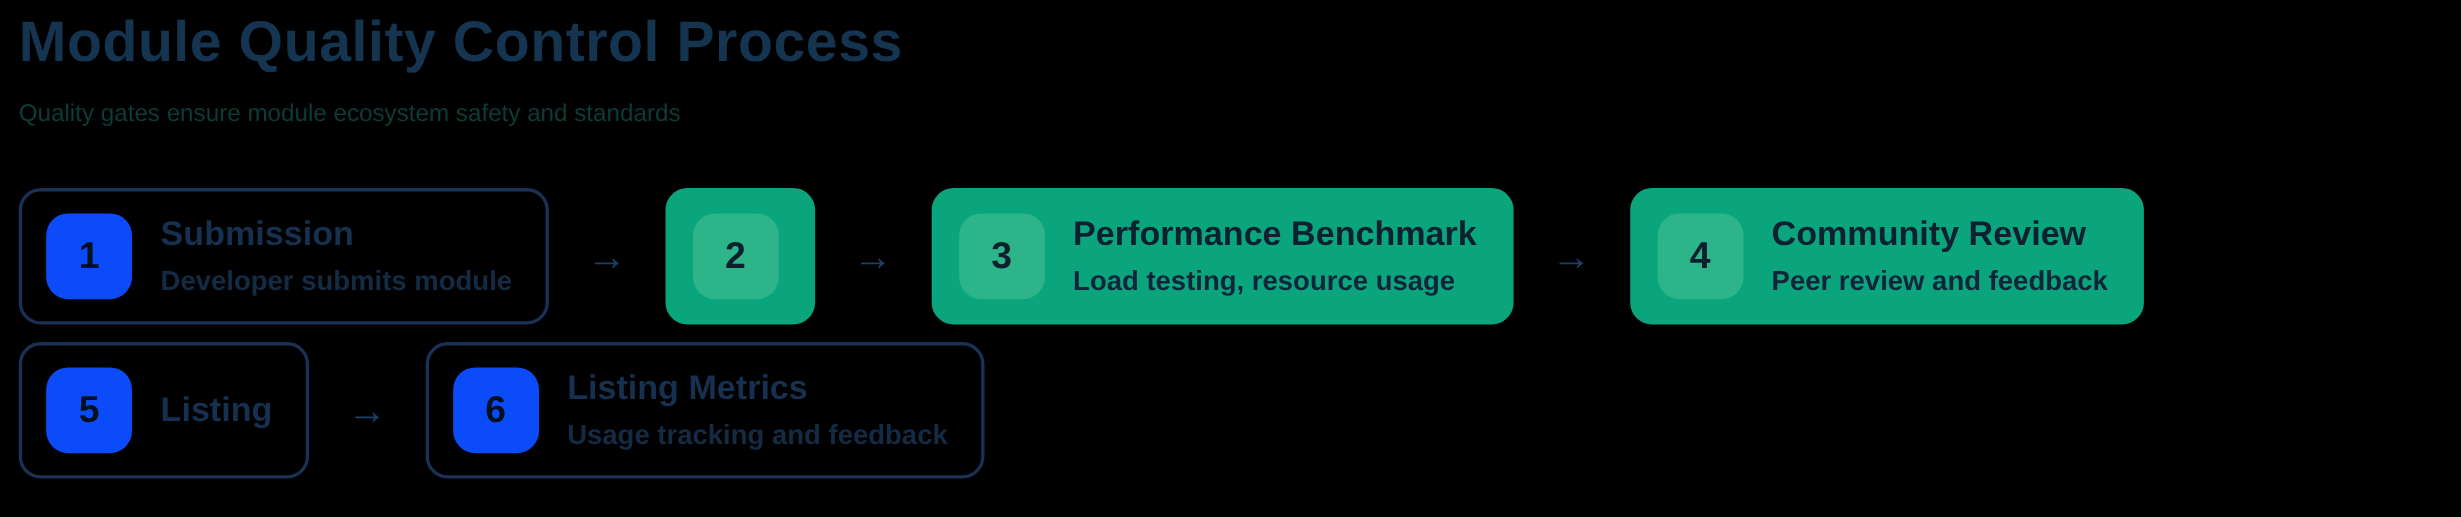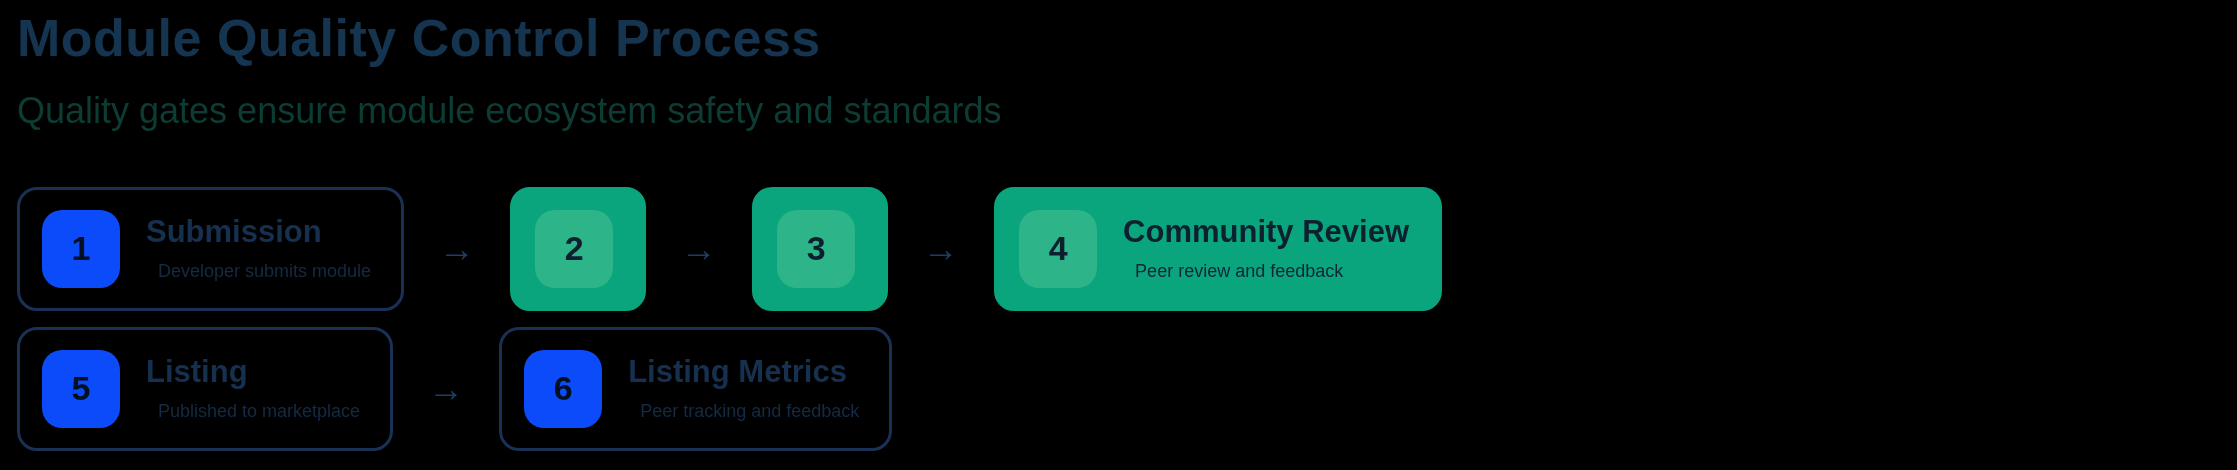--- a/index.html
+++ b/index.html
@@ -22,21 +22,21 @@
   .page-title {
     margin: 0;
     font-size: 52px;
     font-weight: 700;
     color: #143450;
     letter-spacing: 0.5px;
     line-height: 1.1;
   }
   .page-subtitle {
     margin: 24px 0 0 0;
-    font-size: 36px;
+    font-size: 22px;
     font-weight: 400;
     color: #0d3c35;
     line-height: 1.1;
   }
   .flow {
     margin-top: 56px;
   }
   .flow-row {
     display: flex;
     align-items: center;
@@ -84,24 +84,23 @@
     flex-direction: column;
     justify-content: center;
     gap: 13px;
   }
   .step-title {
     font-size: 31px;
     font-weight: 700;
     line-height: 1.1;
   }
   .step-desc {
-    font-size: 18px;
-    font-weight: 400;
+    font-size: 25px;
+    font-weight: 700;
     line-height: 1.1;
-    margin-left: 12px;
   }
   .green .step-title { color: #0c2030; }
   .green .step-desc  { color: #102539; }
   .dark .step-title  { color: #163050; }
   .dark .step-desc   { color: #142b44; }
   .flow-arrow {
     width: 106px;
     text-align: center;
     font-size: 36px;
     color: #1d3f66;
@@ -133,50 +132,53 @@
       <div class="flow-arrow">→</div>
 
       <div class="step-card green">
         <div class="badge">2</div>
       </div>
 
       <div class="flow-arrow">→</div>
 
       <div class="step-card green">
         <div class="badge">3</div>
+        <div class="step-text">
+          <div class="step-title">Performance Benchmark</div>
+          <div class="step-desc">Load testing, resource usage</div>
+        </div>
       </div>
 
       <div class="flow-arrow">→</div>
 
       <div class="step-card green">
         <div class="badge">4</div>
         <div class="step-text">
           <div class="step-title">Community Review</div>
           <div class="step-desc">Peer review and feedback</div>
         </div>
       </div>
 
     </div>
 
     <div class="flow-row">
 
       <div class="step-card dark">
         <div class="badge">5</div>
         <div class="step-text">
           <div class="step-title">Listing</div>
-          <div class="step-desc">Published to marketplace</div>
         </div>
       </div>
 
       <div class="flow-arrow">→</div>
 
       <div class="step-card dark">
         <div class="badge">6</div>
         <div class="step-text">
           <div class="step-title">Listing Metrics</div>
-          <div class="step-desc">Peer tracking and feedback</div>
+          <div class="step-desc">Usage tracking and feedback</div>
         </div>
       </div>
 
     </div>
 
   </div>
 </div>
 
 </body></html>

